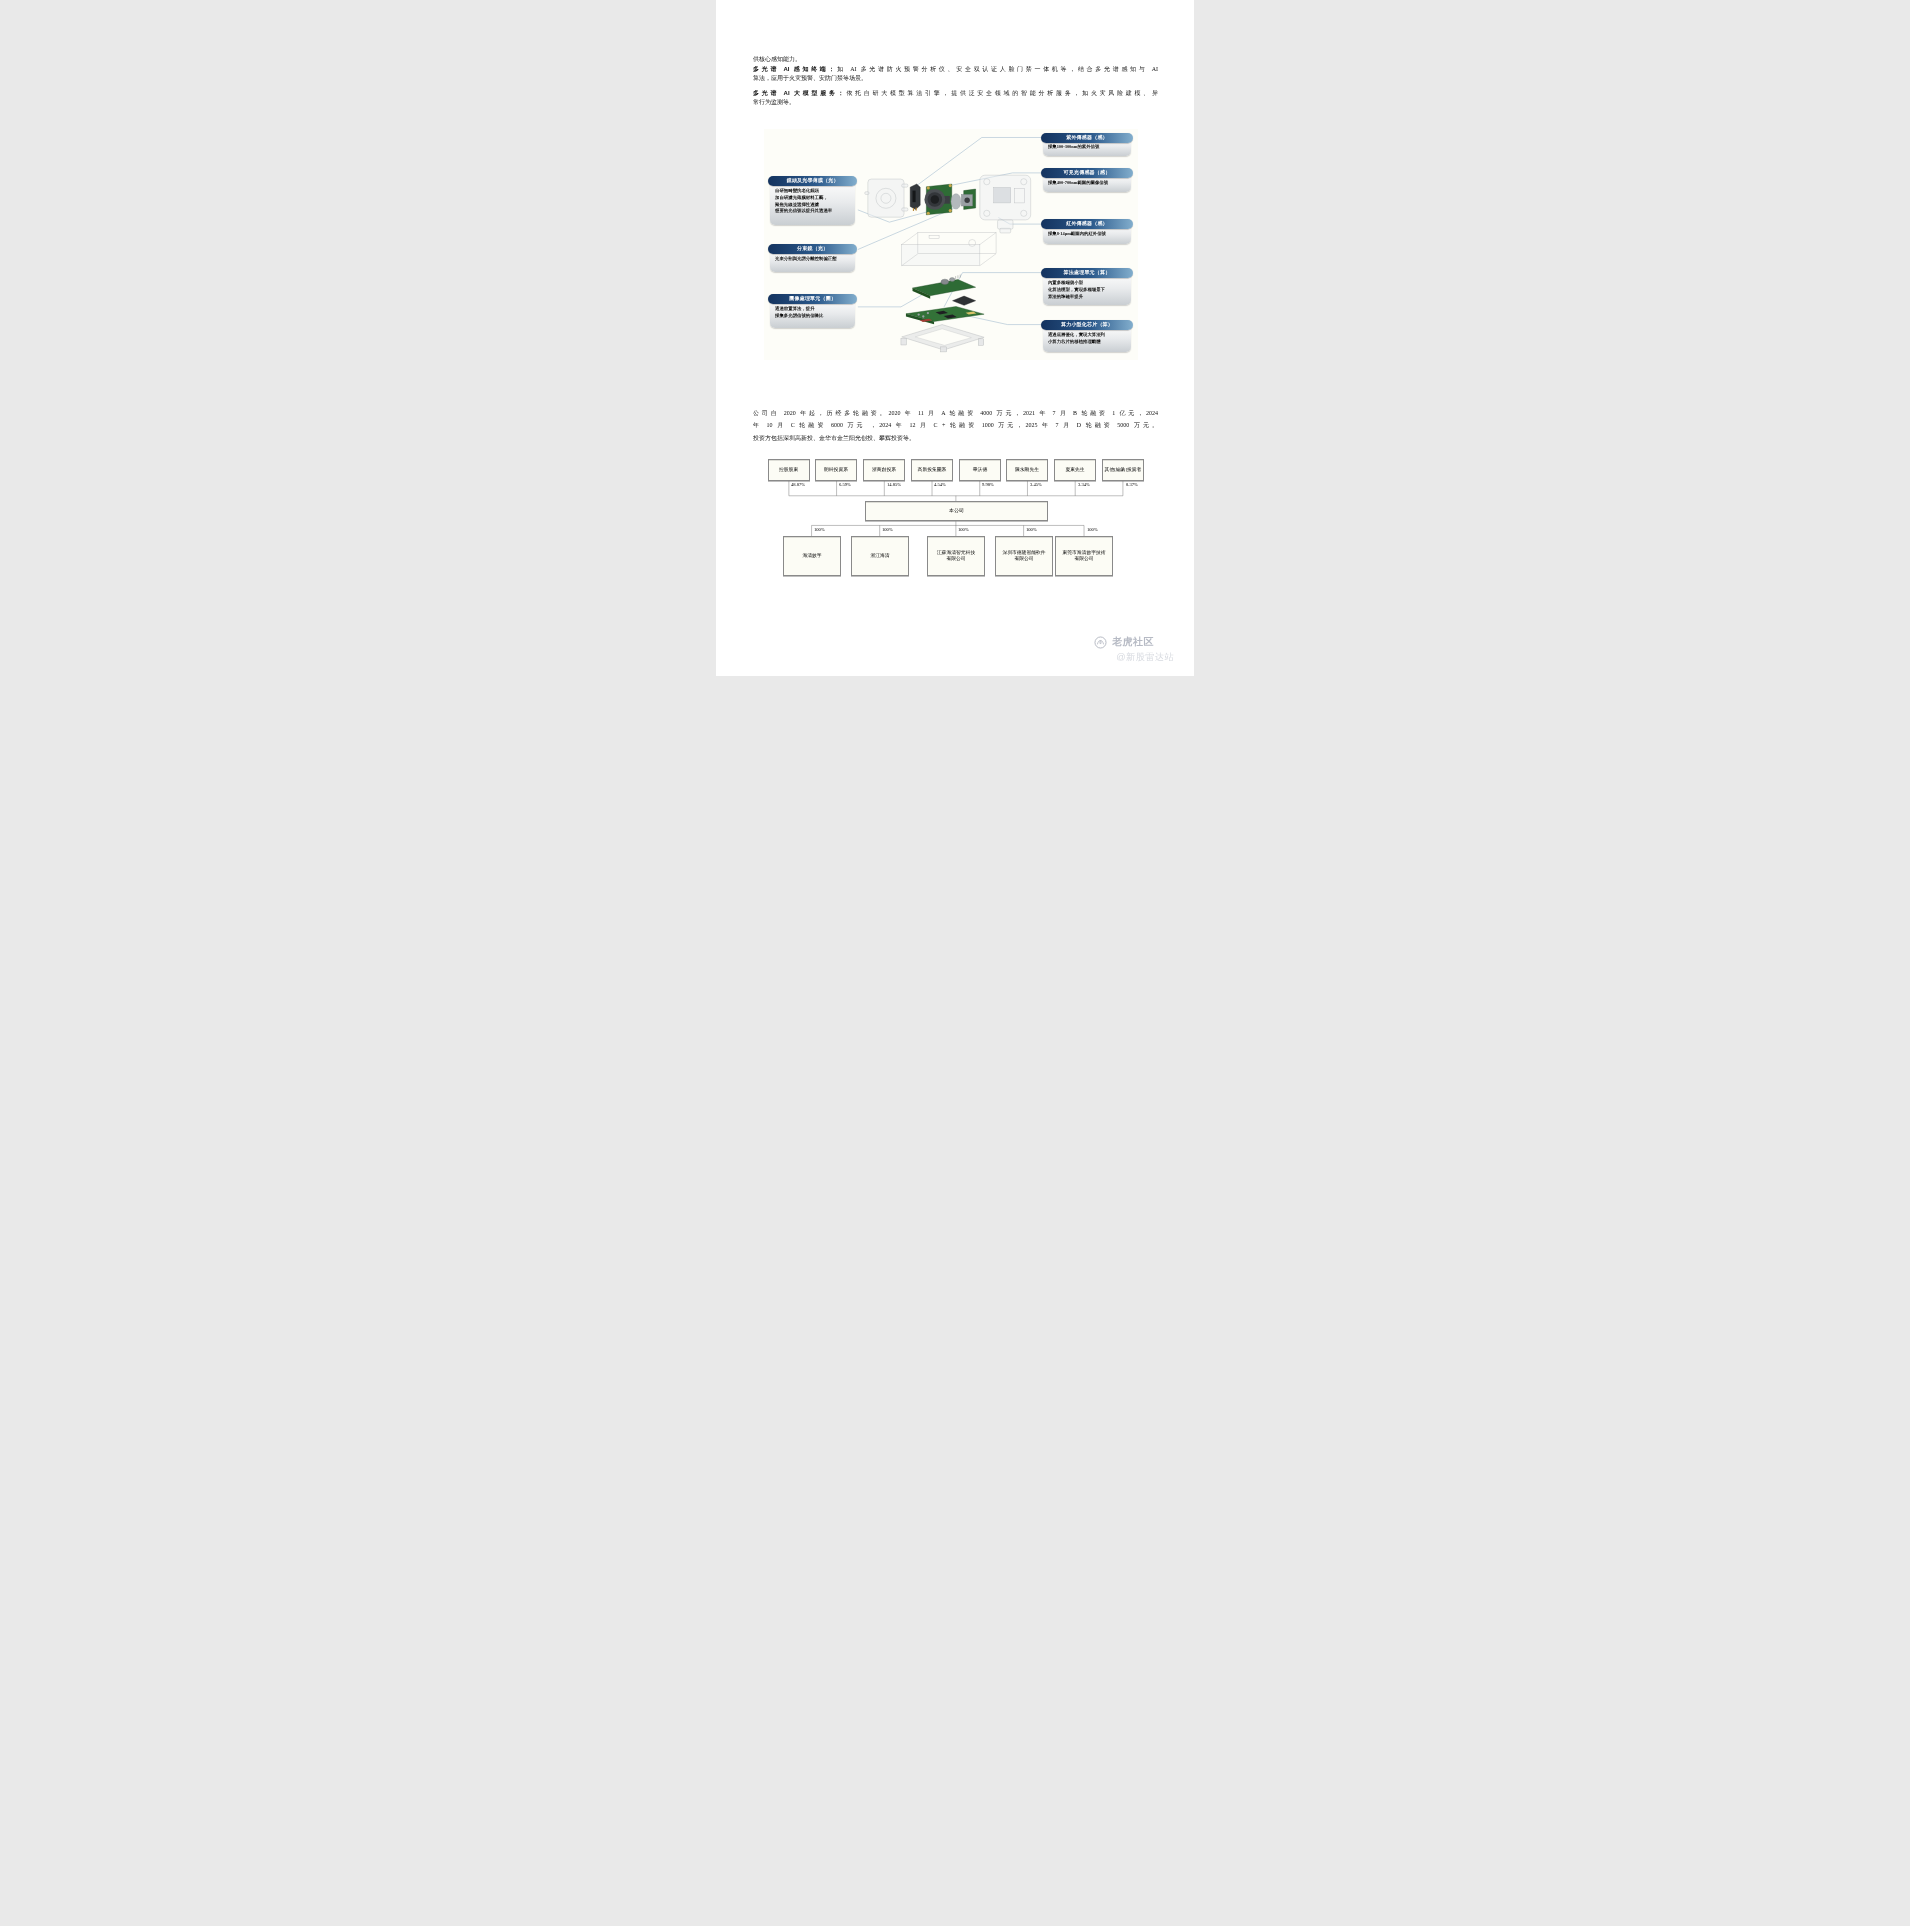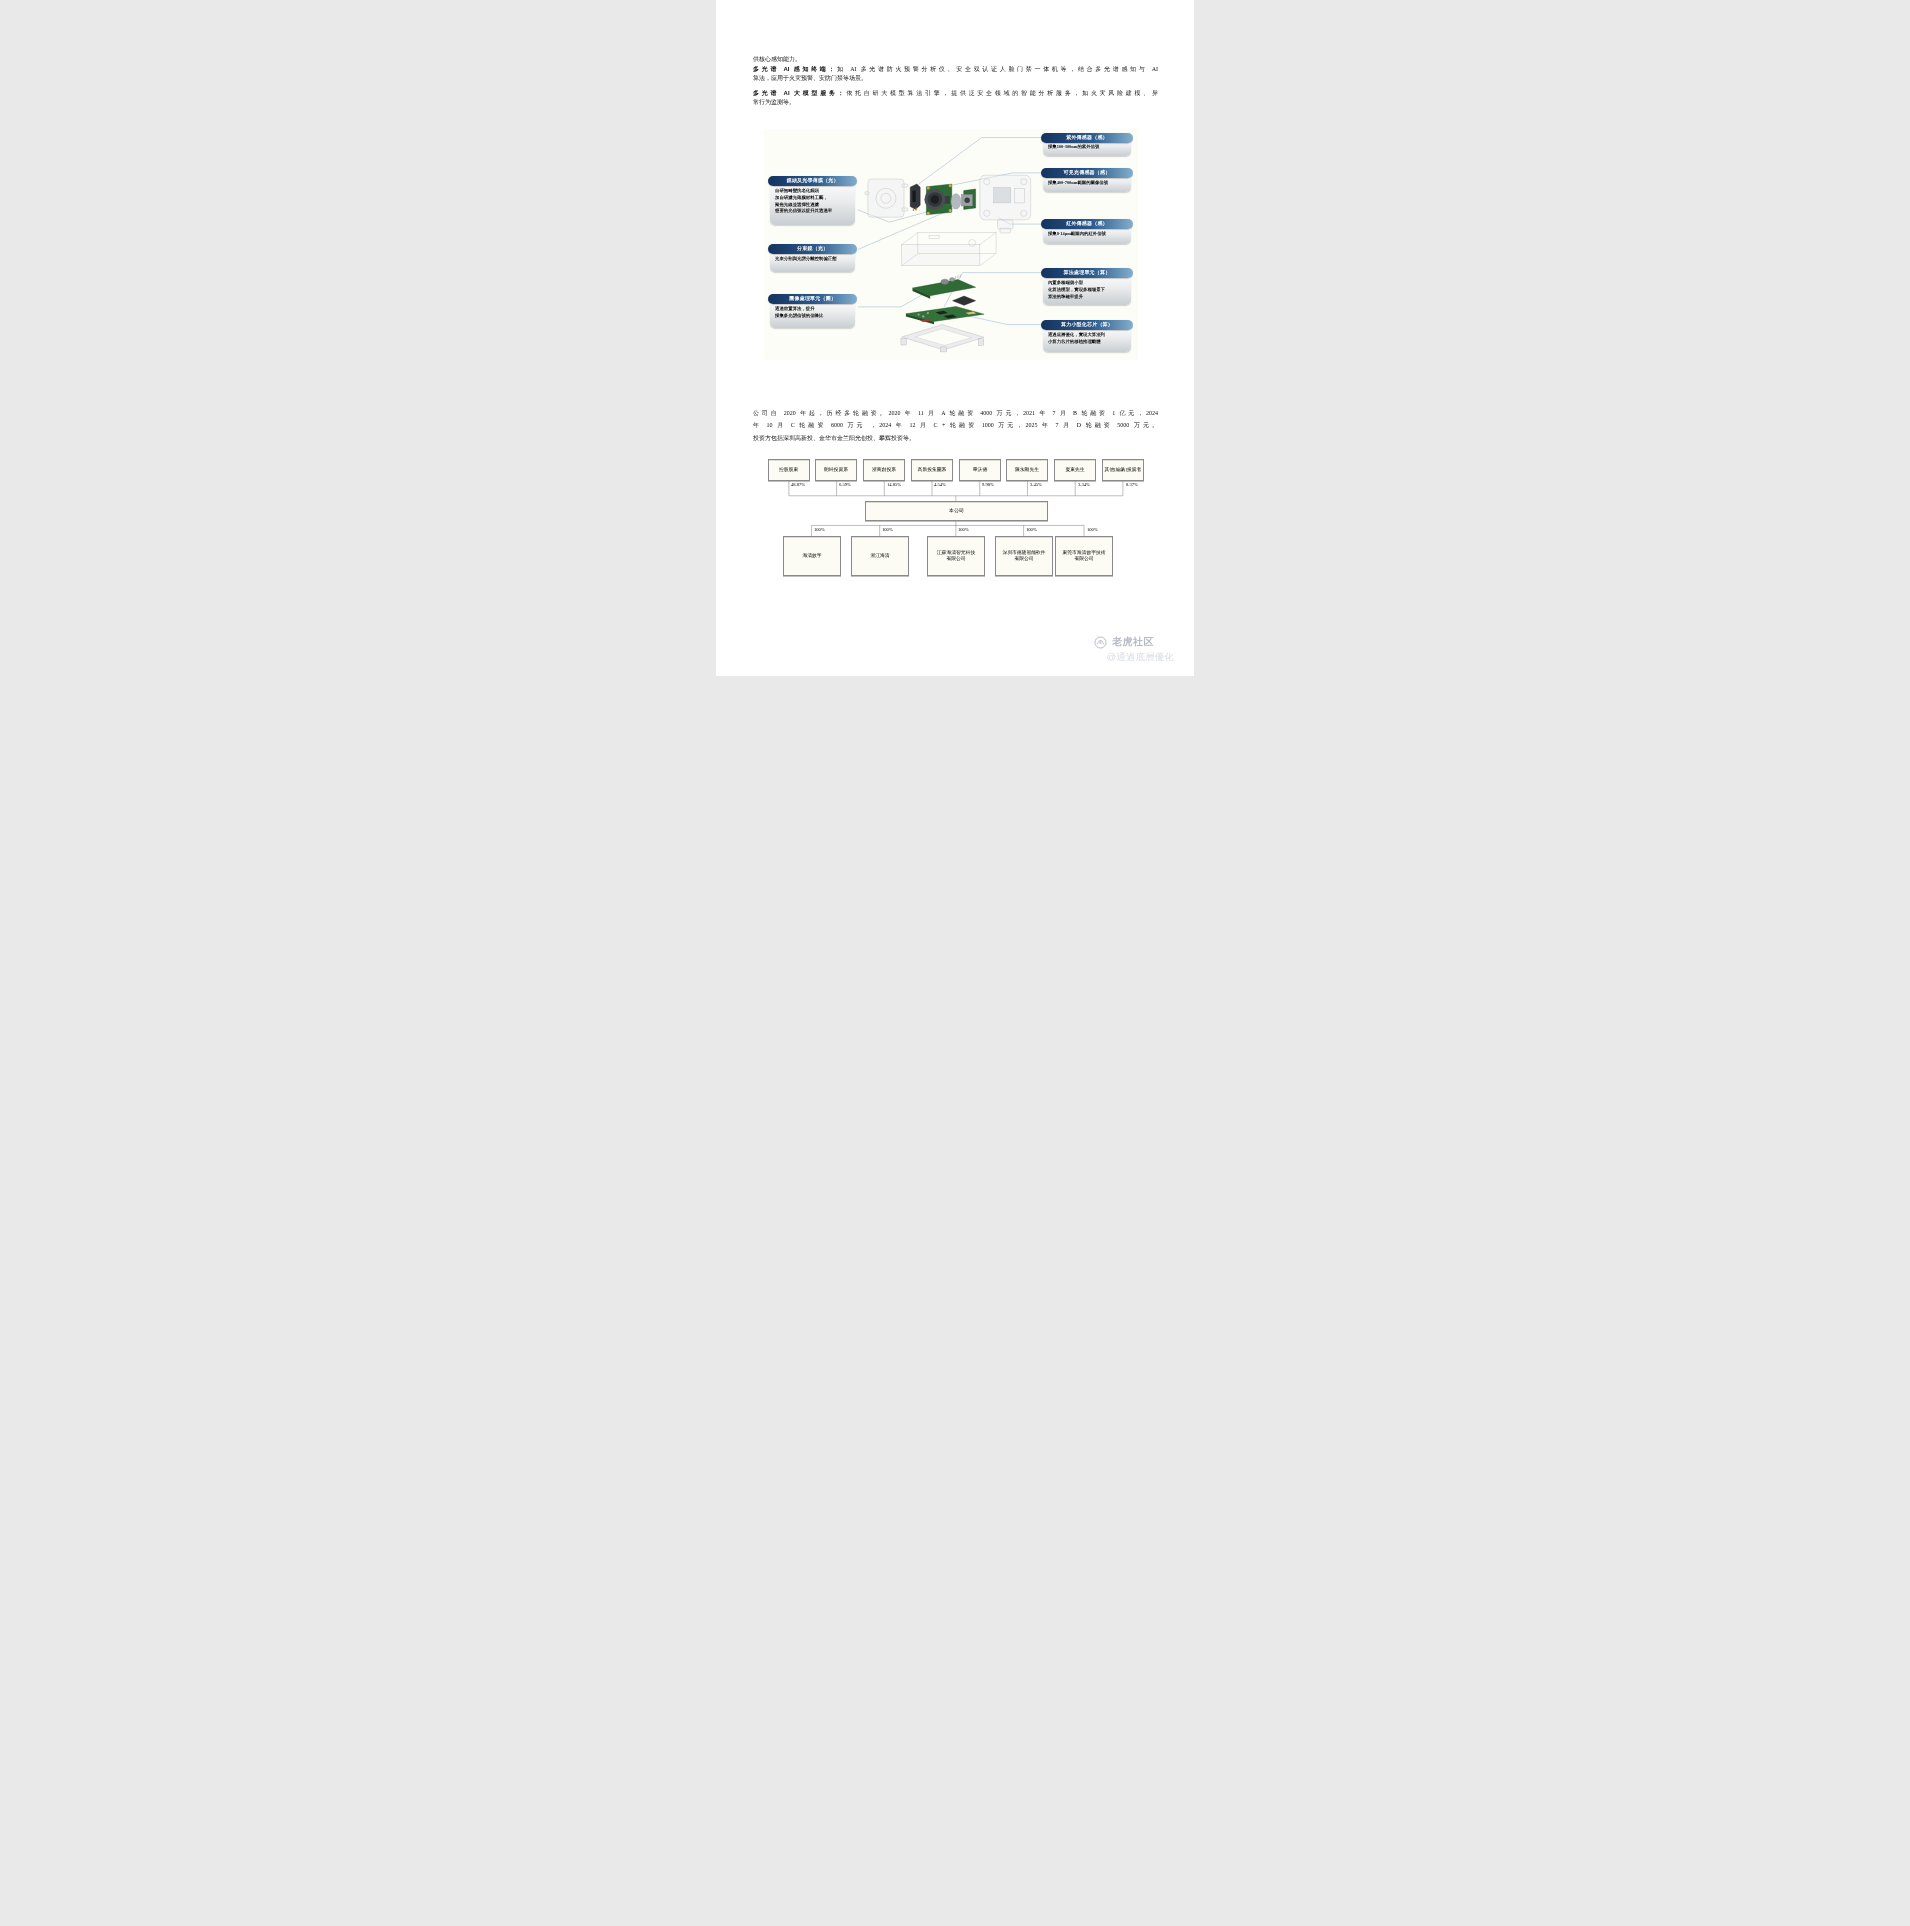--- a/index.html
+++ b/index.html
@@ -307,17 +307,17 @@
   </div>
 
   <div class="watermark">
     <div class="wm-row">
       <svg width="13" height="13" viewBox="0 0 34 34">
         <circle cx="17" cy="17" r="14.5" fill="none" stroke="#b6bac4" stroke-width="2.6"></circle>
         <path d="M9 21 C11 14, 14 11, 17 12 C15 15, 15 18, 17 21 C19 18, 19 15, 17 12 C20 11, 23 14, 25 21" fill="none" stroke="#b6bac4" stroke-width="2.2" stroke-linecap="round"></path>
       </svg>
       <span class="wm-brand">老虎社区</span>
     </div>
-    <div class="wm-handle">@通過底層優化</div>
+    <div class="wm-handle">@新股雷达站</div>
   </div>
 
 </div>
 
 
 </body></html>

